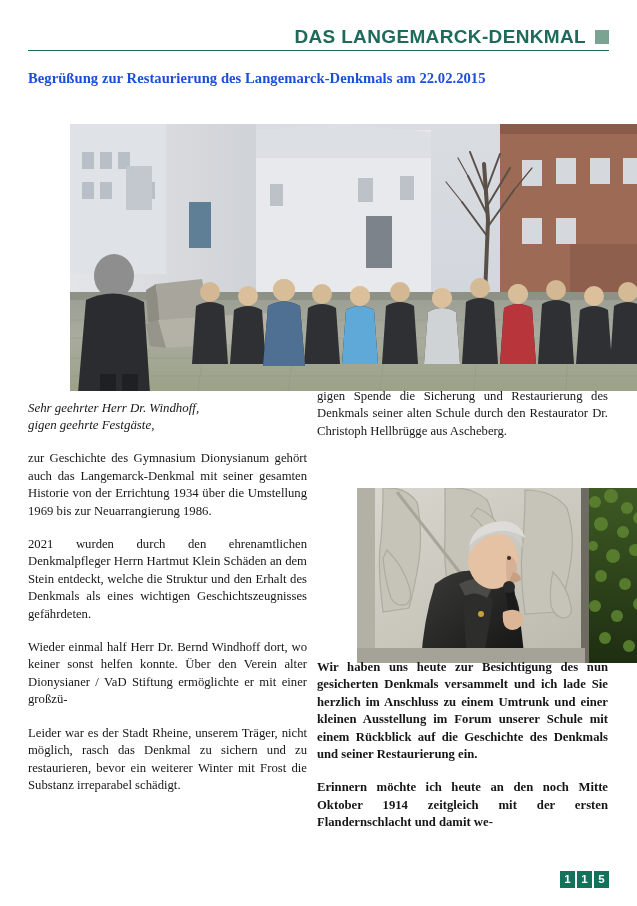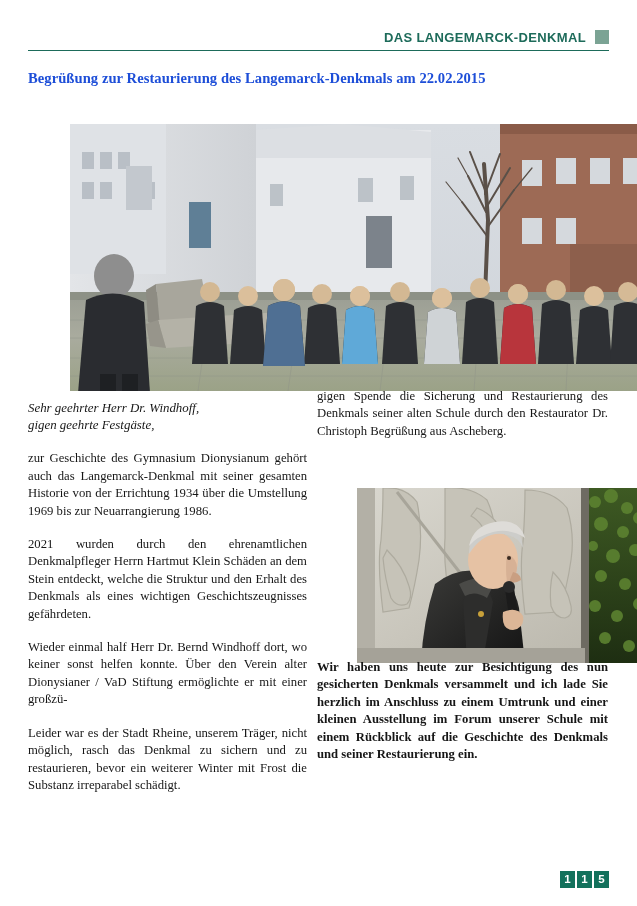--- a/index.html
+++ b/index.html
@@ -31,21 +31,21 @@
     top: 26px;
     height: 22px;
     display: flex;
     align-items: center;
     justify-content: flex-end;
     gap: 9px;
   }
   .runhead-title {
     font-family: "Liberation Sans", "DejaVu Sans", sans-serif;
     font-weight: bold;
-    font-size: 13px;
+    font-size: 19px;
     letter-spacing: 0.35px;
     color: #1d6b5a;
     white-space: nowrap;
   }
   .runhead-square {
     width: 14px;
     height: 14px;
     background: #7ba394;
     flex: 0 0 auto;
   }
@@ -285,21 +285,21 @@
       <span>Sehr geehrter Herr Dr. Windhoff,</span><br>
       <span>gigen geehrte Festgäste,</span>
     </p>
     <p class="para">zur Geschichte des Gymnasium Dionysianum gehört auch das Langemarck-Denkmal mit seiner gesamten Historie von der Errichtung 1934 über die Umstellung 1969 bis zur Neuarrangierung 1986.</p>
     <p class="para">2021 wurden durch den ehrenamtlichen Denkmalpfleger Herrn Hartmut Klein Schäden an dem Stein entdeckt, welche die Struktur und den Erhalt des Denkmals als eines wichtigen Geschichtszeugnisses gefährdeten.</p>
     <p class="para">Wieder einmal half Herr Dr. Bernd Windhoff dort, wo keiner sonst helfen konnte. Über den Verein alter Dionysianer / VaD Stiftung ermöglichte er mit einer großzü-</p>
     <p class="para">Leider war es der Stadt Rheine, unserem Träger, nicht möglich, rasch das Denkmal zu sichern und zu restaurieren, bevor ein weiterer Winter mit Frost die Substanz irreparabel schädigt.</p>
   </div>
 
   <div class="col col-right-top">
-    <p class="para">gigen Spende die Sicherung und Restaurierung des Denkmals seiner alten Schule durch den Restaurator Dr. Christoph Begrüßung aus Ascheberg.</p>
+    <p class="para">gigen Spende die Sicherung und Restaurierung des Denkmals seiner alten Schule durch den Restaurator Dr. Christoph Hellbrügge aus Ascheberg.</p>
   </div>
 
   <figure class="photo" id="photo-speaker">
     <svg viewBox="0 0 291 175" preserveAspectRatio="none">
       <defs>
         <linearGradient id="stoneG" x1="0" y1="0" x2="1" y2="1">
           <stop offset="0" stop-color="#d9d7cf"></stop>
           <stop offset="0.5" stop-color="#c9c6bc"></stop>
           <stop offset="1" stop-color="#b7b4a9"></stop>
         </linearGradient>
@@ -371,20 +371,21 @@
       <path d="M146 124 q14 -6 20 4 q2 12 -10 14 q-12 0 -10 -18 z" fill="#dcb697"></path>
 
       <circle cx="124" cy="126" r="3" fill="#c8a13a"></circle>
 
       <rect x="0" y="160" width="228" height="15" fill="#a5a298"></rect>
     </svg>
   </figure>
 
   <div class="col col-right-bot">
     <p class="para">Wir haben uns heute zur Besichtigung des nun gesicherten Denkmals versammelt und ich lade Sie herzlich im Anschluss zu einem Umtrunk und einer kleinen Ausstellung im Forum unserer Schule mit einem Rückblick auf die Geschichte des Denkmals und seiner Restaurierung ein.</p>
+    <p class="para">Erinnern möchte ich heute an den noch Mitte Oktober 1914 zeitgleich mit der ersten Flandernschlacht und damit we-</p>
   </div>
 
   <div class="folio">
     <span class="folio-digit">1</span>
     <span class="folio-digit">1</span>
     <span class="folio-digit">5</span>
   </div>
 
 </div>
 

